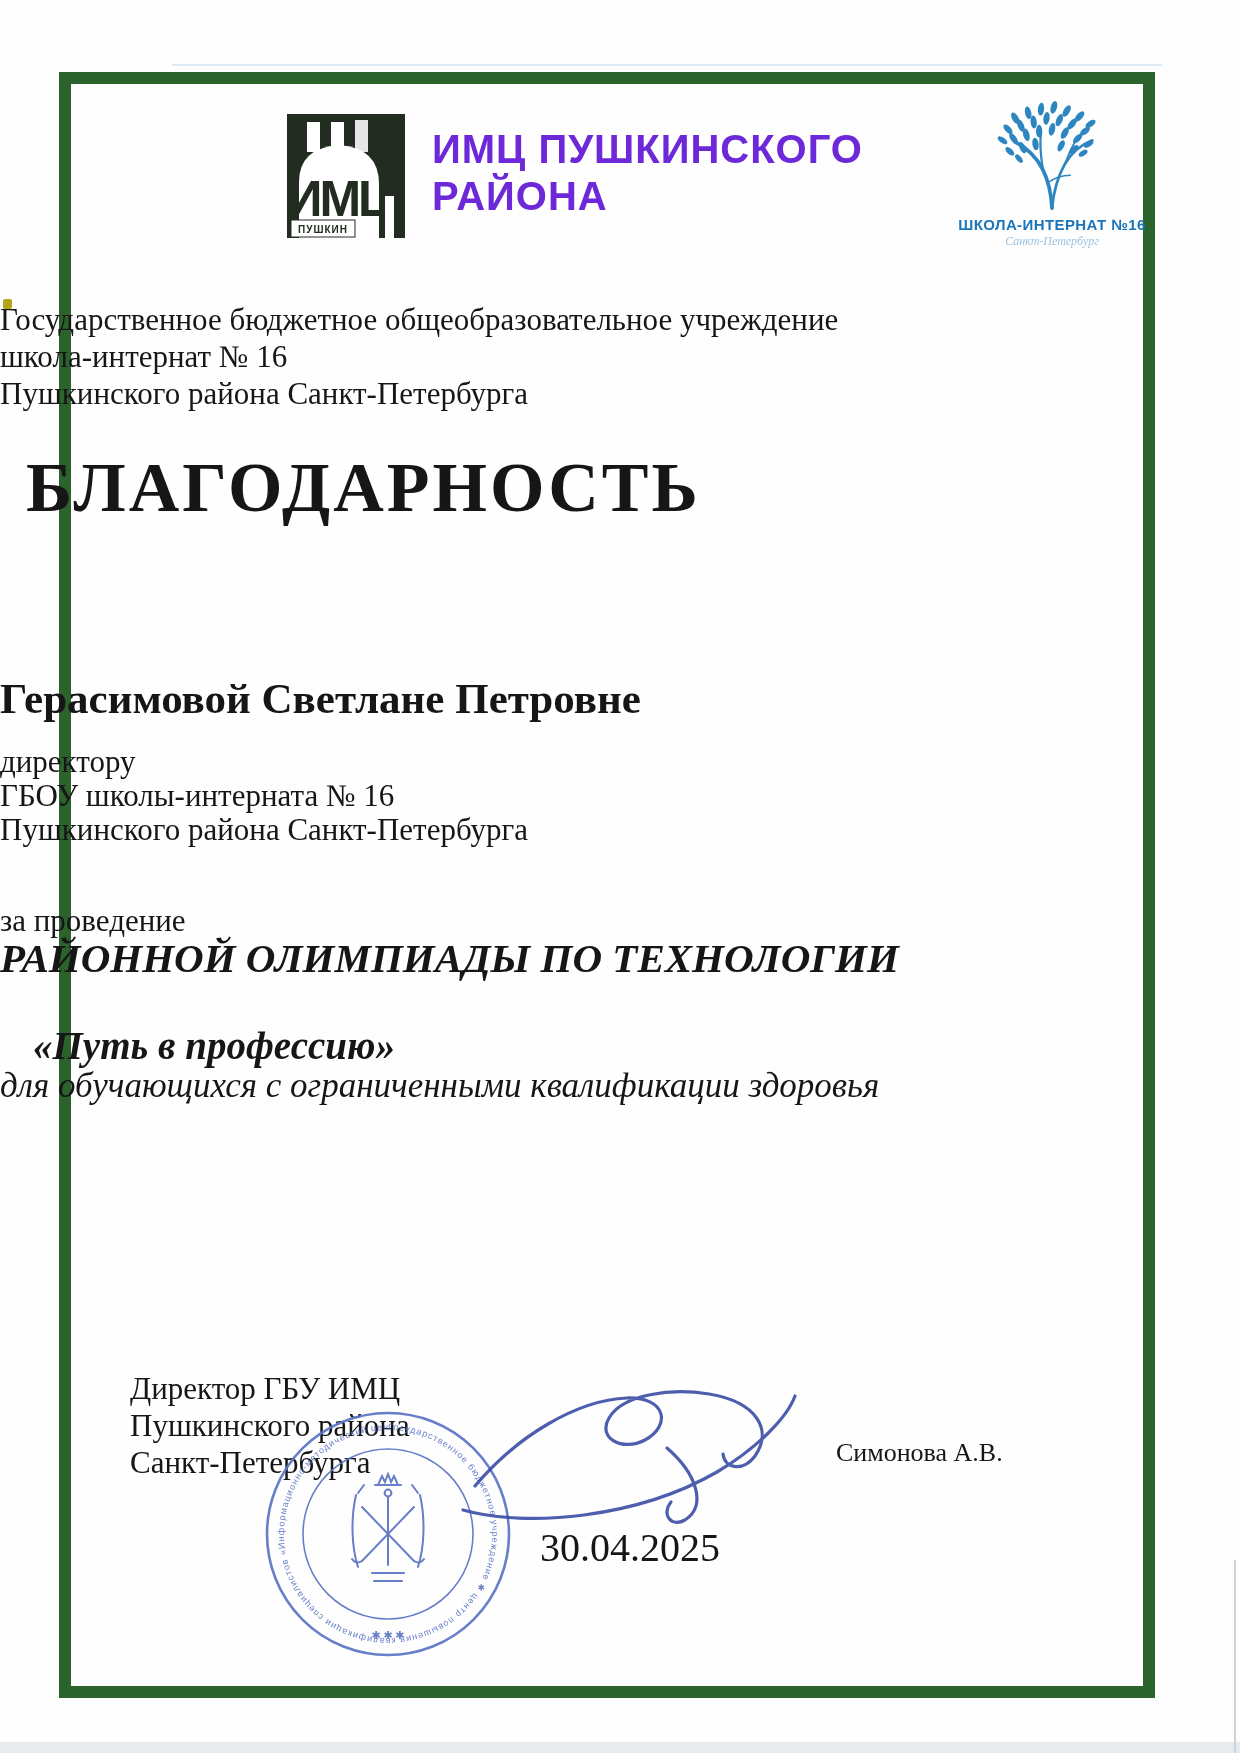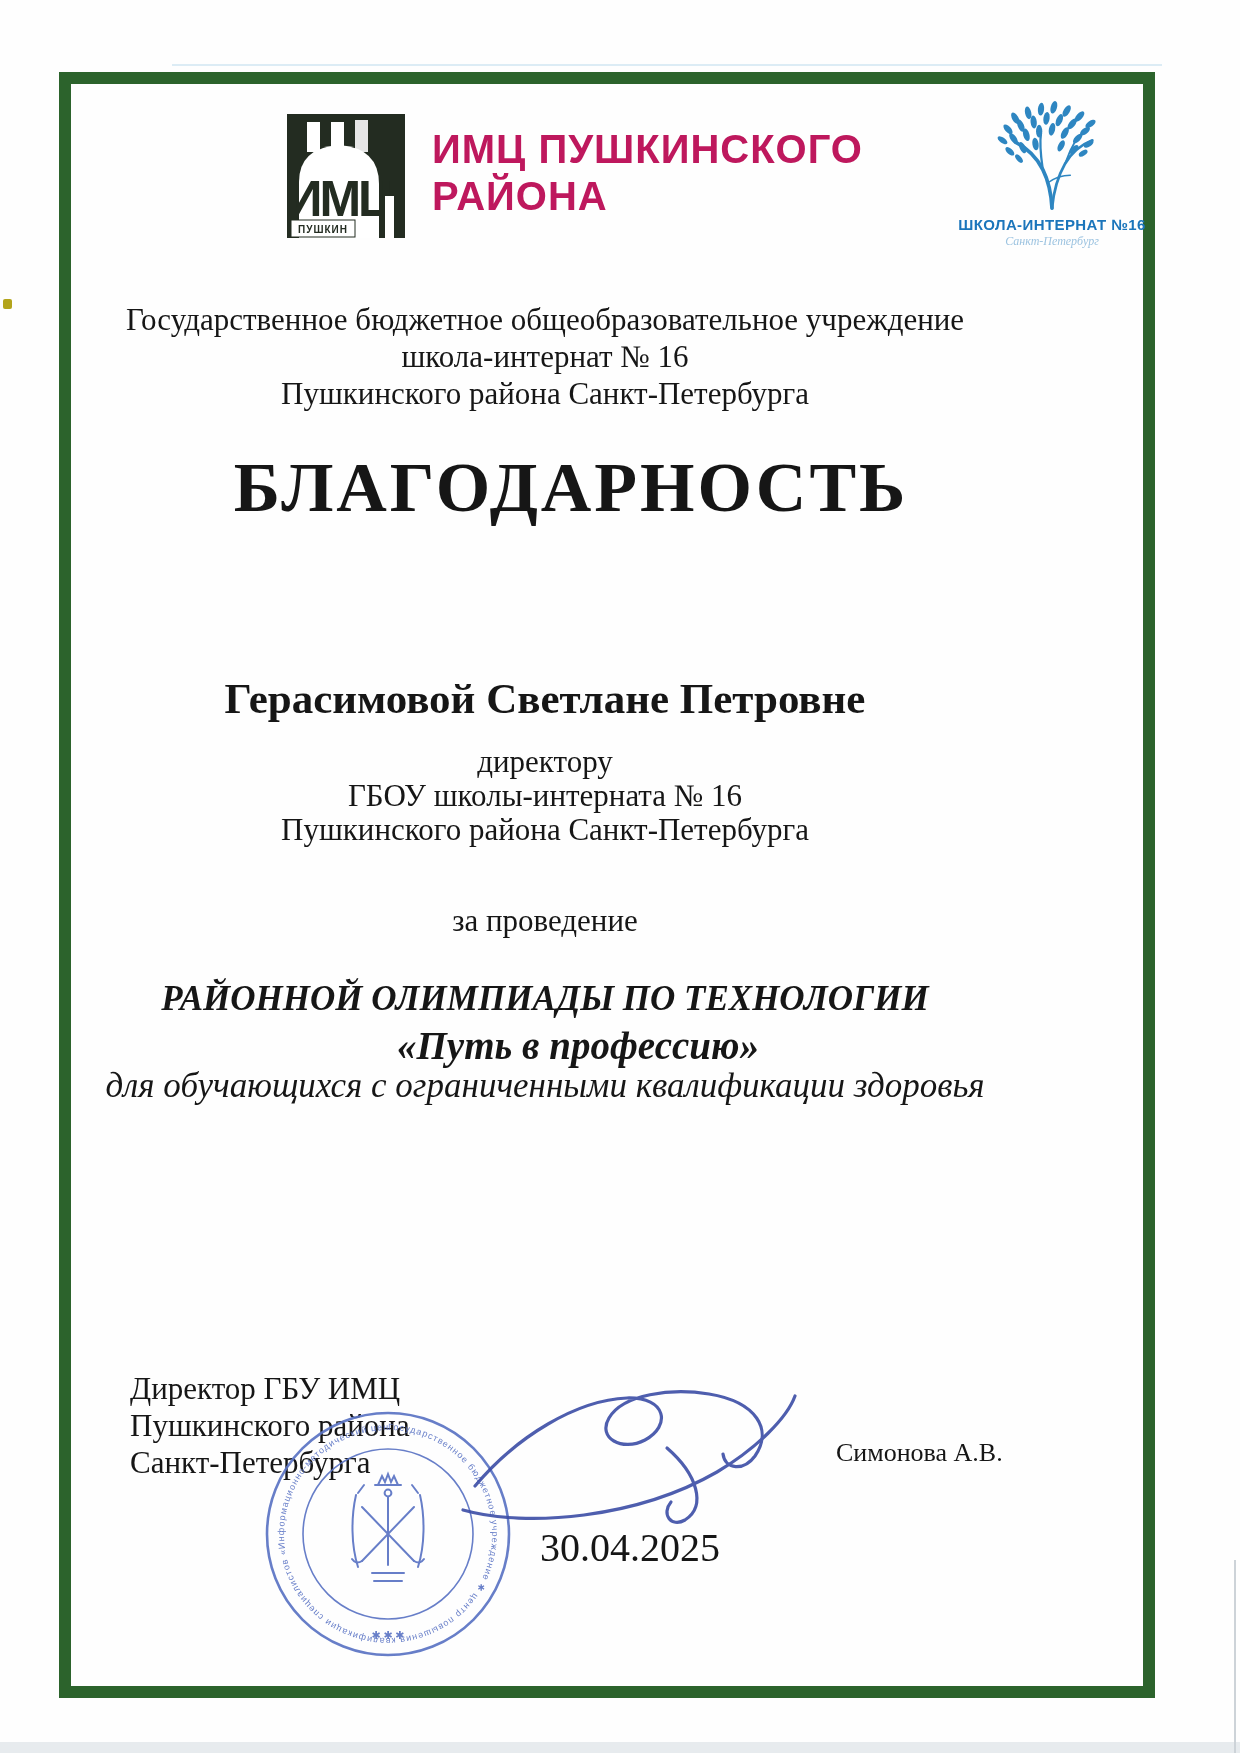--- a/index.html
+++ b/index.html
@@ -17,41 +17,41 @@
   .scan-line-top{position:absolute;left:172px;top:64px;width:990px;height:2px;background:#dcecf5;}
   .scan-dot{position:absolute;left:3px;top:299px;width:9px;height:10px;background:#b3a41b;border-radius:2px;}
   .scan-strip-bottom{position:absolute;left:0;top:1742px;width:1240px;height:11px;background:#e7ebee;}
   .scan-line-right{position:absolute;left:1234px;top:1560px;width:2px;height:193px;background:#cdd3d8;}
 
   
   .imc-logo{position:absolute;left:287px;top:110px;}
   .imc-title{
     position:absolute;left:432px;top:126px;
     font-family:"Liberation Sans",sans-serif;font-weight:bold;
-    font-size:40px;line-height:1.18;color:#be185d;letter-spacing:1px;
+    font-size:40px;line-height:1.18;color:#6d28d9;letter-spacing:1px;
   }
   .school-logo{position:absolute;left:932px;top:100px;width:240px;text-align:center;}
   .school-name{
     font-family:"Liberation Sans",sans-serif;font-weight:bold;
     font-size:15px;color:#1b75bb;letter-spacing:.4px;margin-top:2px;
   }
   .school-city{font-size:12px;color:#9cc3e0;font-style:italic;margin-top:1px;}
 
   
-  .cline{position:absolute;left:0;width:1090px;text-align:center;}
+  .cline{position:absolute;left:0;width:1090px;}
   .org-1{top:302px;font-size:31px;}
   .org-2{top:339px;font-size:31px;}
   .org-3{top:376px;font-size:31px;}
   .doc-title{top:448px;font-size:70px;font-weight:bold;letter-spacing:3px;padding-left:26px;}
   .recipient-name{top:674px;font-size:43px;font-weight:bold;}
   .role-1{top:744px;font-size:31px;}
   .role-2{top:778px;font-size:31px;}
   .role-3{top:812px;font-size:31px;}
   .intro{top:903px;font-size:31px;}
-  .event-1{top:979px;font-size:35px;font-weight:bold;font-style:italic;}
+  .event-1{top:934px;font-size:41px;font-weight:bold;font-style:italic;}
   .event-2{top:1023px;font-size:39px;font-weight:bold;font-style:italic;padding-left:33px;}
   .event-3{top:1066px;font-size:35px;font-style:italic;}
 
   
   .director-block{position:absolute;left:130px;top:1370px;font-size:31px;line-height:37px;}
   .signer-name{position:absolute;left:827px;top:1438px;font-size:26px;margin-left:9px;}
   .date-line{position:absolute;left:10px;top:1524px;width:1240px;text-align:center;font-size:40px;}
   .stamp{position:absolute;left:261px;top:1407px;filter:blur(.4px);opacity:.92;}
   .signature{position:absolute;left:452px;top:1378px;opacity:.9;}
 </style>

